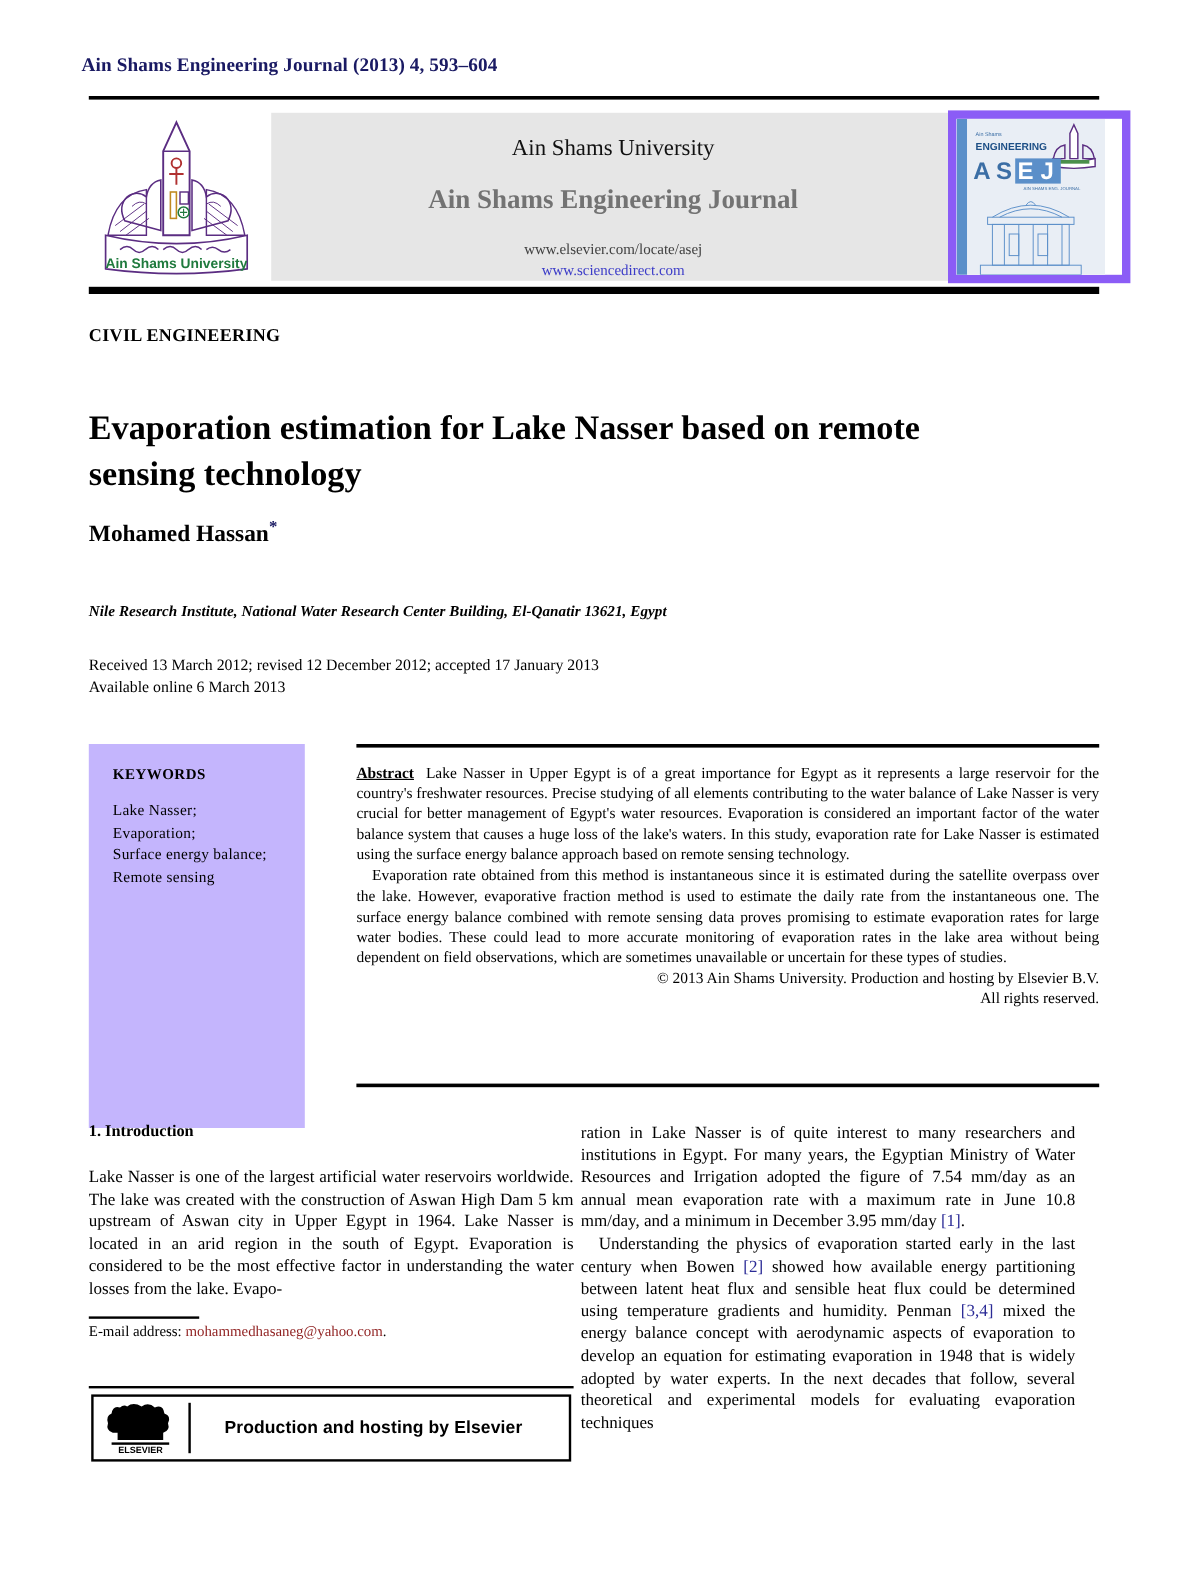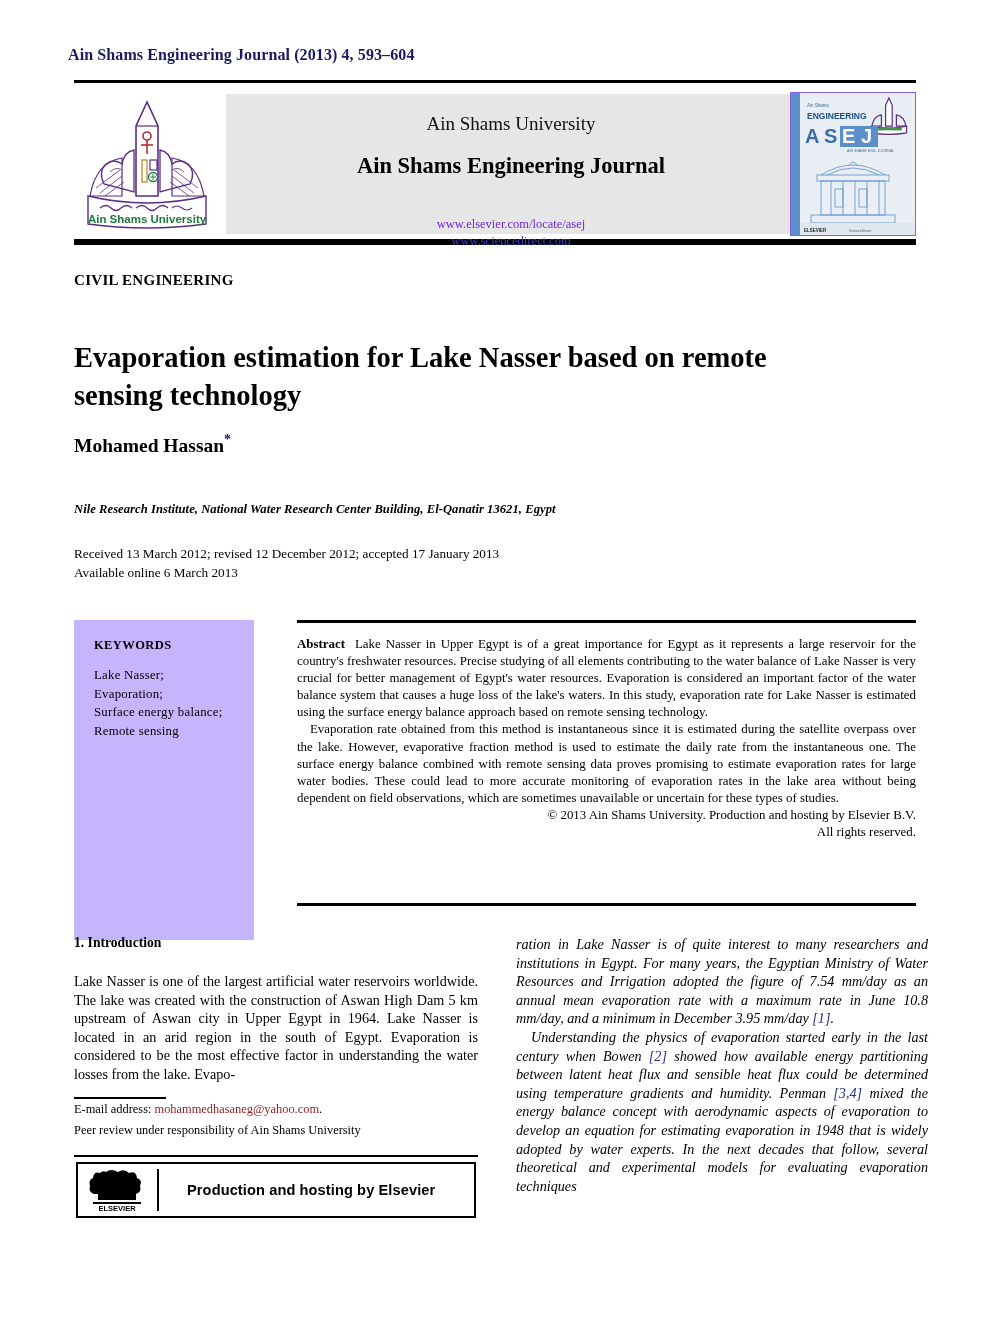--- a/index.html
+++ b/index.html
@@ -76,39 +76,39 @@
   .journal-org {
     margin-top: 19px;
     font-size: 19px;
     font-family: "Liberation Serif", "DejaVu Serif", serif;
     color: #111;
   }
   .journal-name {
     margin-top: 18px;
     font-size: 22.5px;
     font-weight: bold;
-    color: #000000;
+    color: #737373;
   }
   .journal-url1 {
-    margin-top: 38px;
+    margin-top: 22px;
     font-size: 12.5px;
-    color: #6d28d9;
+    color: #404040;
   }
   .journal-url2 {
     margin-top: 2px;
     font-size: 12.5px;
     color: #3c3cc8;
   }
   .cover-box {
     position: absolute;
     left: 716px;
     top: 0px;
-    width: 126px;
+    width: 152px;
     height: 144px;
-    border: 1px solid #8b5cf6;
+    border: 7px solid #8b5cf6;
     box-sizing: border-box;
     background: #ffffff;
     overflow: hidden;
   }
 
   
   .section-kicker {
     position: absolute;
     left: 74px;
     top: 272px;
@@ -202,39 +202,39 @@
     text-align: justify;
   }
   .abstract p {
     margin: 0;
   }
   .abstract p.indent {
     text-indent: 13px;
   }
   .abs-label {
     font-weight: bold;
+    text-decoration: underline;
   }
   .copyright {
     text-align: right;
     margin-top: 2px;
   }
 
   
   .col-left {
     position: absolute;
     left: 74px;
     top: 935px;
     width: 404px;
   }
   .col-right {
     position: absolute;
-    left: 516px;
+    left: 484px;
     top: 935px;
     width: 412px;
-    font-style: italic;
   }
   .head2 {
     font-size: 13.6px;
     font-weight: bold;
     margin: 0 0 21px 0;
   }
   .body-text {
     font-size: 14.2px;
     line-height: 18.6px;
     text-align: justify;
@@ -476,21 +476,20 @@
   </div>
 
   <div class="col-right">
     <p class="body-text"><span>ration in Lake Nasser is of quite interest to many researchers and institutions in Egypt. For many years, the Egyptian Ministry of Water Resources and Irrigation adopted the figure of 7.54 mm/day as an annual mean evaporation rate with a maximum rate in June 10.8 mm/day, and a minimum in December 3.95 mm/day </span><span class="ref">[1]</span><span>.</span></p>
     <p class="body-text"><span>Understanding the physics of evaporation started early in the last century when Bowen </span><span class="ref">[2]</span><span> showed how available energy partitioning between latent heat flux and sensible heat flux could be determined using temperature gradients and humidity. Penman </span><span class="ref">[3,4]</span><span> mixed the energy balance concept with aerodynamic aspects of evaporation to develop an equation for estimating evaporation in 1948 that is widely adopted by water experts. In the next decades that follow, several theoretical and experimental models for evaluating evaporation techniques</span></p>
   </div>
 
   <div class="fn-rule"></div>
   <div class="footnotes">
     <div><span>E-mail address: </span><span class="email-link">mohammedhasaneg@yahoo.com</span><span>.</span></div>
-    <div class="peer">Peer review under responsibility of Ain Shams University</div>
   </div>
   <div class="fn-rule2"></div>
 
   <div class="host-box">
     <div class="host-logo">
       <svg viewBox="0 0 62 46" width="62" height="46" aria-hidden="true">
         <path d="M14 6 Q8 4 7 11 Q2 13 4 19 Q2 25 8 27 L12 27 L12 33 L50 33 L50 27 Q56 25 54 19 Q57 13 51 11 Q50 3 43 6 Q38 1 32 5 Q25 1 20 5 Q17 3 14 6 Z" fill="#000"></path>
         <path d="M22 33 Q26 26 34 24 Q42 22 48 26 L48 33 Z" fill="#000"></path>
         <path d="M13 33 Q16 28 22 27 L26 33 Z" fill="#000"></path>
         <rect x="7" y="35" width="48" height="2" fill="#000"></rect>

